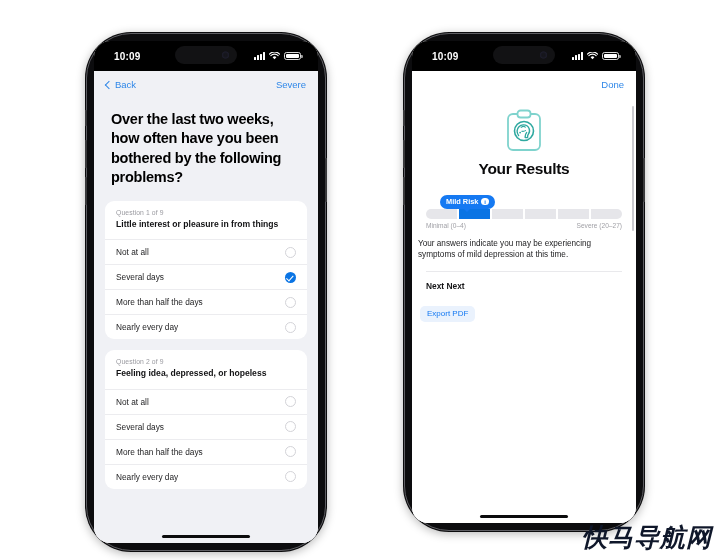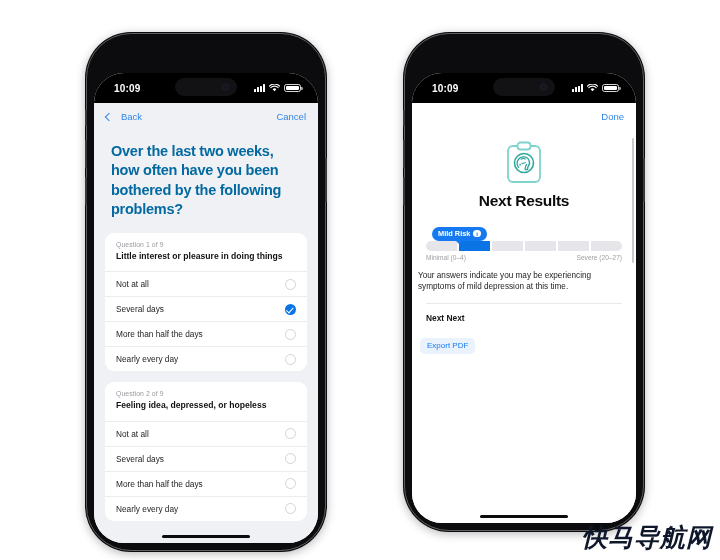--- a/index.html
+++ b/index.html
@@ -35,24 +35,23 @@
     border: 1.5px solid #6d6d72;
     pointer-events: none;
     opacity: .85;
   }
   .phone-left  { left: 85px;  top: 32px; width: 242px; height: 520px; }
   .phone-right { left: 403px; top: 32px; width: 242px; height: 500px; }
 
   .screen {
     position: absolute;
     left: 9px; right: 9px; top: 9px; bottom: 9px;
-    border-radius: 30px;
+    border-radius: 16px;
     background: #ffffff;
     overflow: hidden;
-    margin-top: 32px;
   }
 
   
   .btn-side {
     position: absolute;
     background: #3a3a3c;
     border-radius: 1px;
   }
   .btn-left-silent { left: -1px; width: 3px; height: 16px; top: 78px; }
   .btn-left-volup  { left: -1px; width: 3px; height: 28px; top: 108px; }
@@ -133,42 +132,42 @@
     display: flex;
     align-items: center;
     justify-content: space-between;
     padding: 0 12px;
     box-sizing: border-box;
     font-size: 9.5px;
     color: #2f87e8;
   }
   .navbar.gray { background: #f0f1f5; }
   .navbar.white { background: #ffffff; }
-  .nav-back { display: flex; align-items: center; gap: 8px; cursor: pointer; }
+  .nav-back { display: flex; align-items: center; gap: 2px; cursor: pointer; }
   .chev {
     width: 5px; height: 5px;
     border-left: 1.4px solid #2f87e8;
     border-bottom: 1.4px solid #2f87e8;
     transform: rotate(45deg);
     margin-right: 1px;
   }
 
   
   .qscroll {
     background: #f0f1f5;
     height: calc(100% - 57px);
     overflow: hidden;
     position: relative;
   }
   .q-title {
     padding: 12px 17px 14px 17px;
     font-size: 14.5px;
     font-weight: bold;
     line-height: 1.33;
-    color: #0369a1;
+    color: #000000;
     letter-spacing: -0.25px;
   }
   .qcard {
     background: #fff;
     margin: 0 11px 11px 11px;
     border-radius: 9px;
     overflow: hidden;
   }
   .qcard-head { padding: 8px 11px 9px 11px; }
   .qnum {
@@ -245,21 +244,21 @@
     color: #0b0b0c;
     letter-spacing: -0.3px;
     padding-bottom: 12px;
   }
   .sec-head {
     font-size: 8.4px;
     font-weight: bold;
     color: #141416;
     padding: 0 14px 5px 14px;
   }
-  .pill-row { padding: 0 6px; position: relative; height: 15px; }
+  .pill-row { padding: 0 14px; position: relative; height: 15px; }
   .pill {
     display: inline-flex;
     align-items: center;
     gap: 3px;
     background: #1579f2;
     color: #fff;
     font-size: 7.4px;
     font-weight: bold;
     padding: 2.5px 6px;
     border-radius: 9px;
@@ -385,30 +384,30 @@
         </span>
         <span class="batt"></span>
       </div>
     </div>
 
     <div class="navbar gray">
       <div class="nav-back">
         <span class="chev"></span>
         <span>Back</span>
       </div>
-      <div>Cancel</div>
+      <div>Severe</div>
     </div>
 
     <div class="qscroll">
       <div class="q-title">Over the last two weeks, how often have you been bothered by the following problems?</div>
 
       <div class="qcard">
         <div class="qcard-head">
           <div class="qnum">Question 1 of 9</div>
-          <div class="qtext">Little interest or pleasure in doing things</div>
+          <div class="qtext">Little interest or pleasure in from things</div>
         </div>
         <div class="opt">
           <span>Not at all</span>
           <span class="radio"></span>
         </div>
         <div class="opt">
           <span>Several days</span>
           <span class="radio on"></span>
         </div>
         <div class="opt">
@@ -494,21 +493,21 @@
             <rect x="12.5" y="2.5" width="13" height="7" rx="3" ry="3" fill="#ffffff" stroke="#7fd3cd" stroke-width="1.8"></rect>
             <circle cx="19" cy="23" r="9.5" fill="none" stroke="#2fa9a0" stroke-width="1.6"></circle>
             <path d="M13.6 27.6 c-1.1-1.4-1.6-3-1.5-4.7 .2-3.2 2.8-5.8 6-6 2.6-.2 5 1.3 6 3.6 .8 1.9 .5 4-.7 5.6 -.5 .7-.8 1.5-.8 2.3 v1.2 h-2.4 v-1.2 c0-1.4 .5-2.7 1.4-3.8" fill="none" stroke="#2fa9a0" stroke-width="1.4" stroke-linecap="round" stroke-linejoin="round"></path>
             <path d="M16.2 19.3 c1.2-1 2.9-1.1 4.2-.2" fill="none" stroke="#2fa9a0" stroke-width="1.1" stroke-linecap="round"></path>
             <path d="M16.8 23.2 c1.3 .3 2.6 .1 3.7-.6" fill="none" stroke="#2fa9a0" stroke-width="1.1" stroke-linecap="round"></path>
             <circle cx="15.1" cy="24.6" r="0.9" fill="#2fa9a0"></circle>
           </svg>
         </span>
       </div>
 
-      <div class="results-title">Next Results</div>
+      <div class="results-title">Your Results</div>
 
 
       <div class="pill-row">
         <span class="pill">
           <span>Mild Risk</span>
           <span class="info-dot">i</span>
         </span>
       </div>
 
       <div class="scale">

